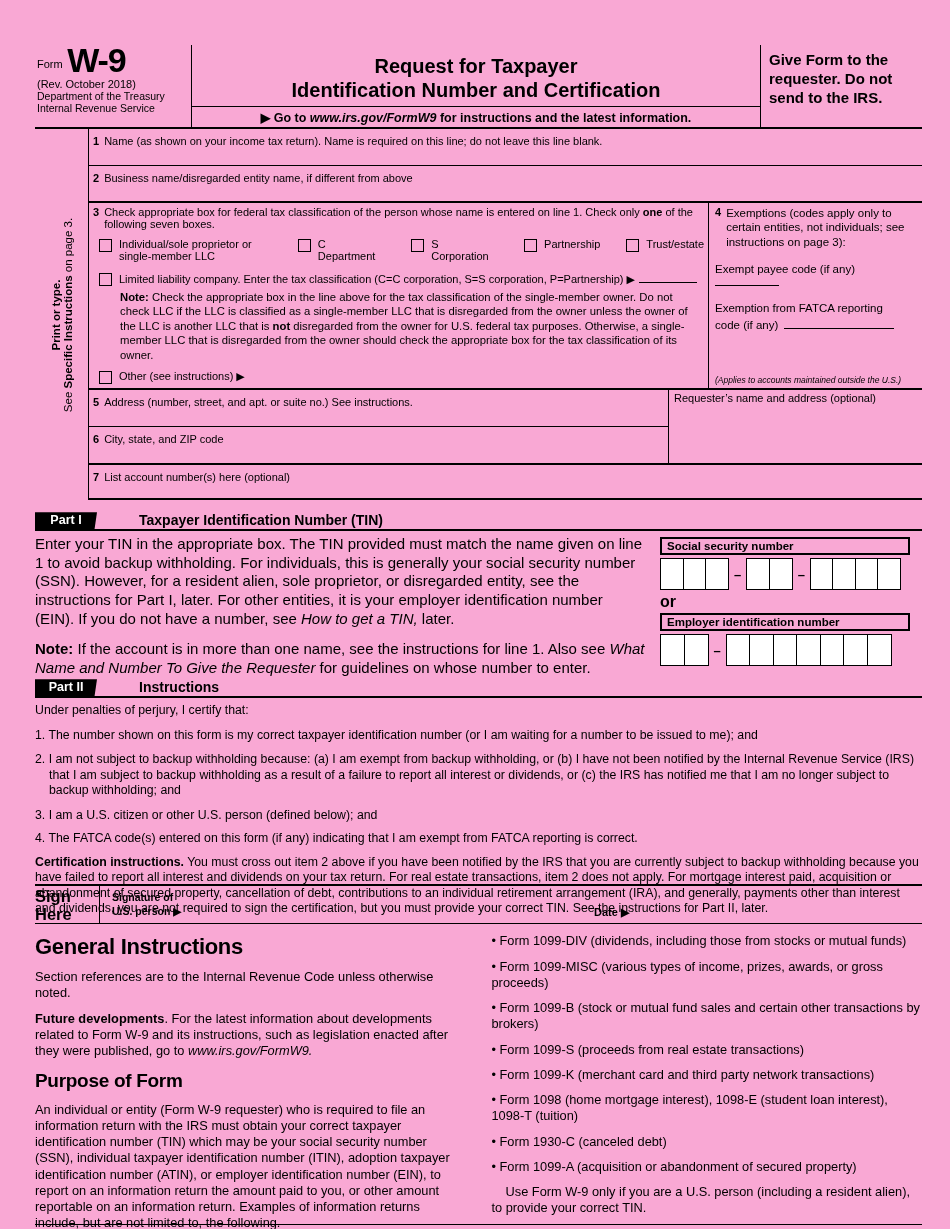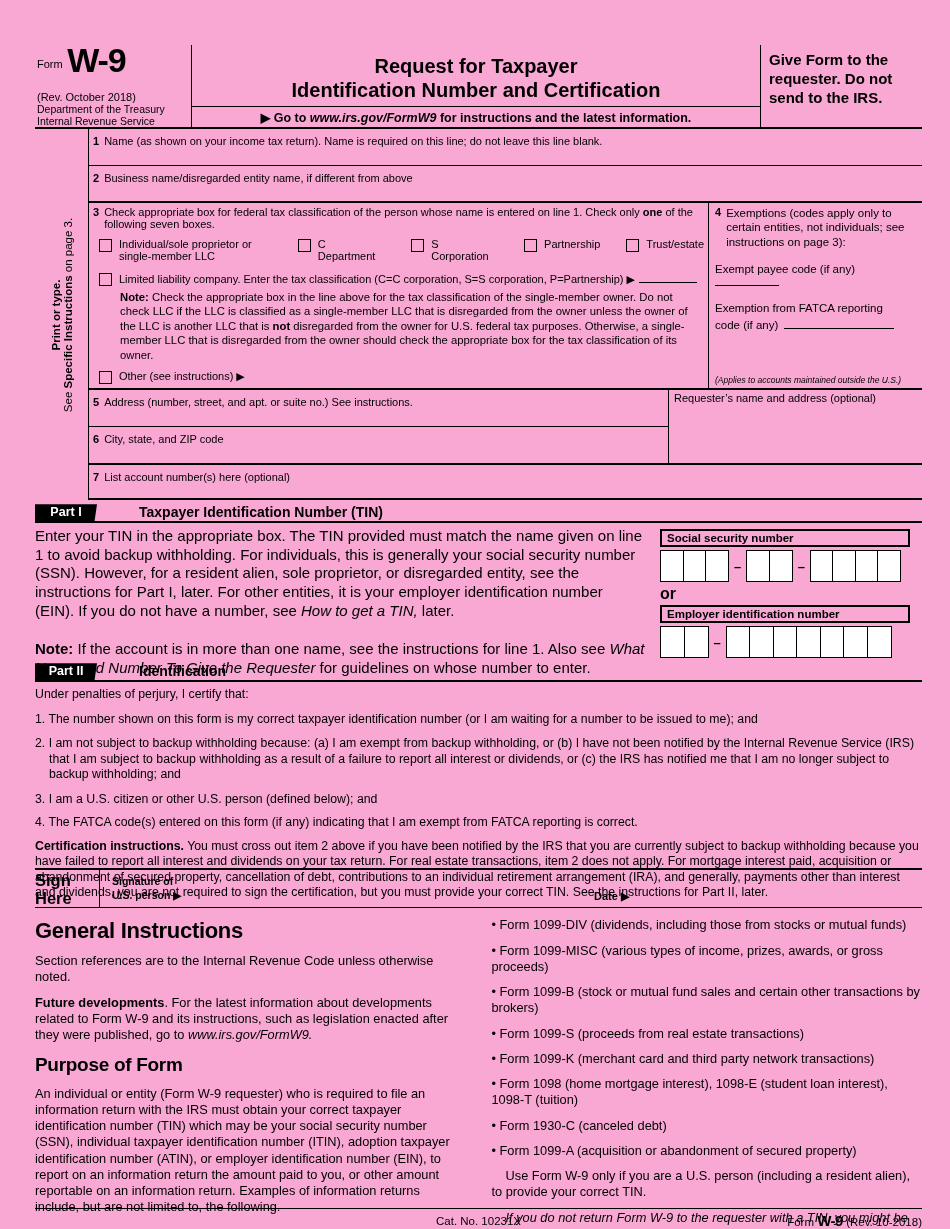--- a/index.html
+++ b/index.html
@@ -10,21 +10,21 @@
     margin:0 auto; padding:45px 28px 0 35px; overflow:hidden;
   }
   b { font-weight:bold; }
   i { font-style:italic; }
 
   
   .hdr { display:flex; border-bottom:2.5px solid #000; height:84px; }
   .hdr-left { width:157px; border-right:1.5px solid #000; padding:2px 6px 0 2px; }
   .form-word { font-size:11px; }
   .form-num-big { font-size:34px; font-weight:bold; letter-spacing:-1px; line-height:0.8; vertical-align:-4px; }
-  .hdr-left .rev { font-size:11px; margin-top:17px; }
+  .hdr-left .rev { font-size:11px; margin-top:4px; }
   .hdr-left .dept { font-size:10.5px; line-height:1.15; }
   .hdr-mid { flex:1; display:flex; flex-direction:column; }
   .hdr-title { flex:1; text-align:center; font-size:20px; font-weight:bold; line-height:1.2; padding-top:9px; }
   .hdr-goto { border-top:1.5px solid #000; text-align:center; font-size:12.5px; font-weight:bold; padding:3px 0 2px 0; }
   .hdr-right { width:162px; border-left:1.5px solid #000; padding:6px 0 0 8px; font-size:15px; font-weight:bold; line-height:1.25; }
 
   
   .formtop { display:flex; }
   .vside { width:53px; position:relative; }
   .vwrap { position:absolute; top:50%; left:50%; transform:translate(-50%,-50%) rotate(-90deg); white-space:nowrap; text-align:center; }
@@ -58,28 +58,28 @@
   .applies { font-size:8.5px; font-style:italic; margin-top:auto; padding-bottom:1px; }
   .row56 { display:flex; border-bottom:2px solid #000; }
   .col56 { flex:1; border-right:1.5px solid #000; }
   .row5 { height:37px; border-bottom:1px solid #000; padding-top:2px; }
   .row6 { height:36px; padding-top:2px; }
   .colreq { width:253px; padding:2px 4px 0 5px; font-size:11px; }
   .row7 { height:35px; padding-top:2px; border-bottom:2px solid #000; }
   .fill { cursor:text; }
 
   
-  .partbar { display:flex; align-items:flex-start; border-bottom:2px solid #000; padding-top:4px; }
+  .partbar { display:flex; align-items:flex-start; border-bottom:2px solid #000; padding-top:4px;margin-top:8px; }
   .partbox { background:#000; color:#fff; font-weight:bold; font-size:12.5px; width:62px; text-align:center; padding:1px 0 2px 0; clip-path:polygon(0 0,100% 0,96% 100%,0 100%); }
   .parttitle { font-weight:bold; font-size:14px; margin-left:42px; padding-bottom:1px; }
 
   
   .p1body { display:flex; height:136px; }
   .p1text { flex:1; padding:4px 14px 0 0; font-size:15px; line-height:1.24; }
-  .p1text p + p { margin-top:20px; }
+  .p1text p + p { margin-top:12px; }
   .tincol { width:262px; padding-top:6px; }
   .tinlabelbox { border:2px solid #000; font-weight:bold; font-size:11.5px; padding:1px 0 1px 5px; width:250px; }
   .cellrow { display:flex; align-items:center; margin-top:3px; height:32px; }
   .cell { width:24px; height:32px; border:1.5px solid #000; margin-left:-1.5px; background:#fff; }
   .cell.cfirst { margin-left:0; }
   .dash { font-weight:bold; padding:0 5px; font-size:13px; }
   .orline { font-weight:bold; font-size:16px; margin:3px 0 2px 0; }
   .einrow .cell { width:25px; }
 
   
@@ -268,21 +268,21 @@
           <span class="cell"></span>
           <span class="cell"></span>
           <span class="cell"></span>
           <span class="cell"></span>
       </div>
     </div>
   </div>
 
   <div class="partbar">
     <span class="partbox">Part II</span>
-    <span class="parttitle">Identification</span>
+    <span class="parttitle">Instructions</span>
   </div>
 
   <div class="p2body">
     <div class="intro">Under penalties of perjury, I certify that:</div>
     <div class="p2item">1. The number shown on this form is my correct taxpayer identification number (or I am waiting for a number to be issued to me); and</div>
     <div class="p2item">2. I am not subject to backup withholding because: (a) I am exempt from backup withholding, or (b) I have not been notified by the Internal Revenue Service (IRS) that I am subject to backup withholding as a result of a failure to report all interest or dividends, or (c) the IRS has notified me that I am no longer subject to backup withholding; and</div>
     <div class="p2item tight">3. I am a U.S. citizen or other U.S. person (defined below); and</div>
     <div class="p2item tight">4. The FATCA code(s) entered on this form (if any) indicating that I am exempt from FATCA reporting is correct.</div>
     <div class="ci">
       <b>Certification instructions.</b><span> You must cross out item 2 above if you have been notified by the IRS that you are currently subject to backup withholding because you have failed to report all interest and dividends on your tax return. For real estate transactions, item 2 does not apply. For mortgage interest paid, acquisition or abandonment of secured property, cancellation of debt, contributions to an individual retirement arrangement (IRA), and generally, payments other than interest and dividends, you are not required to sign the certification, but you must provide your correct TIN. See the instructions for Part II, later.</span>

